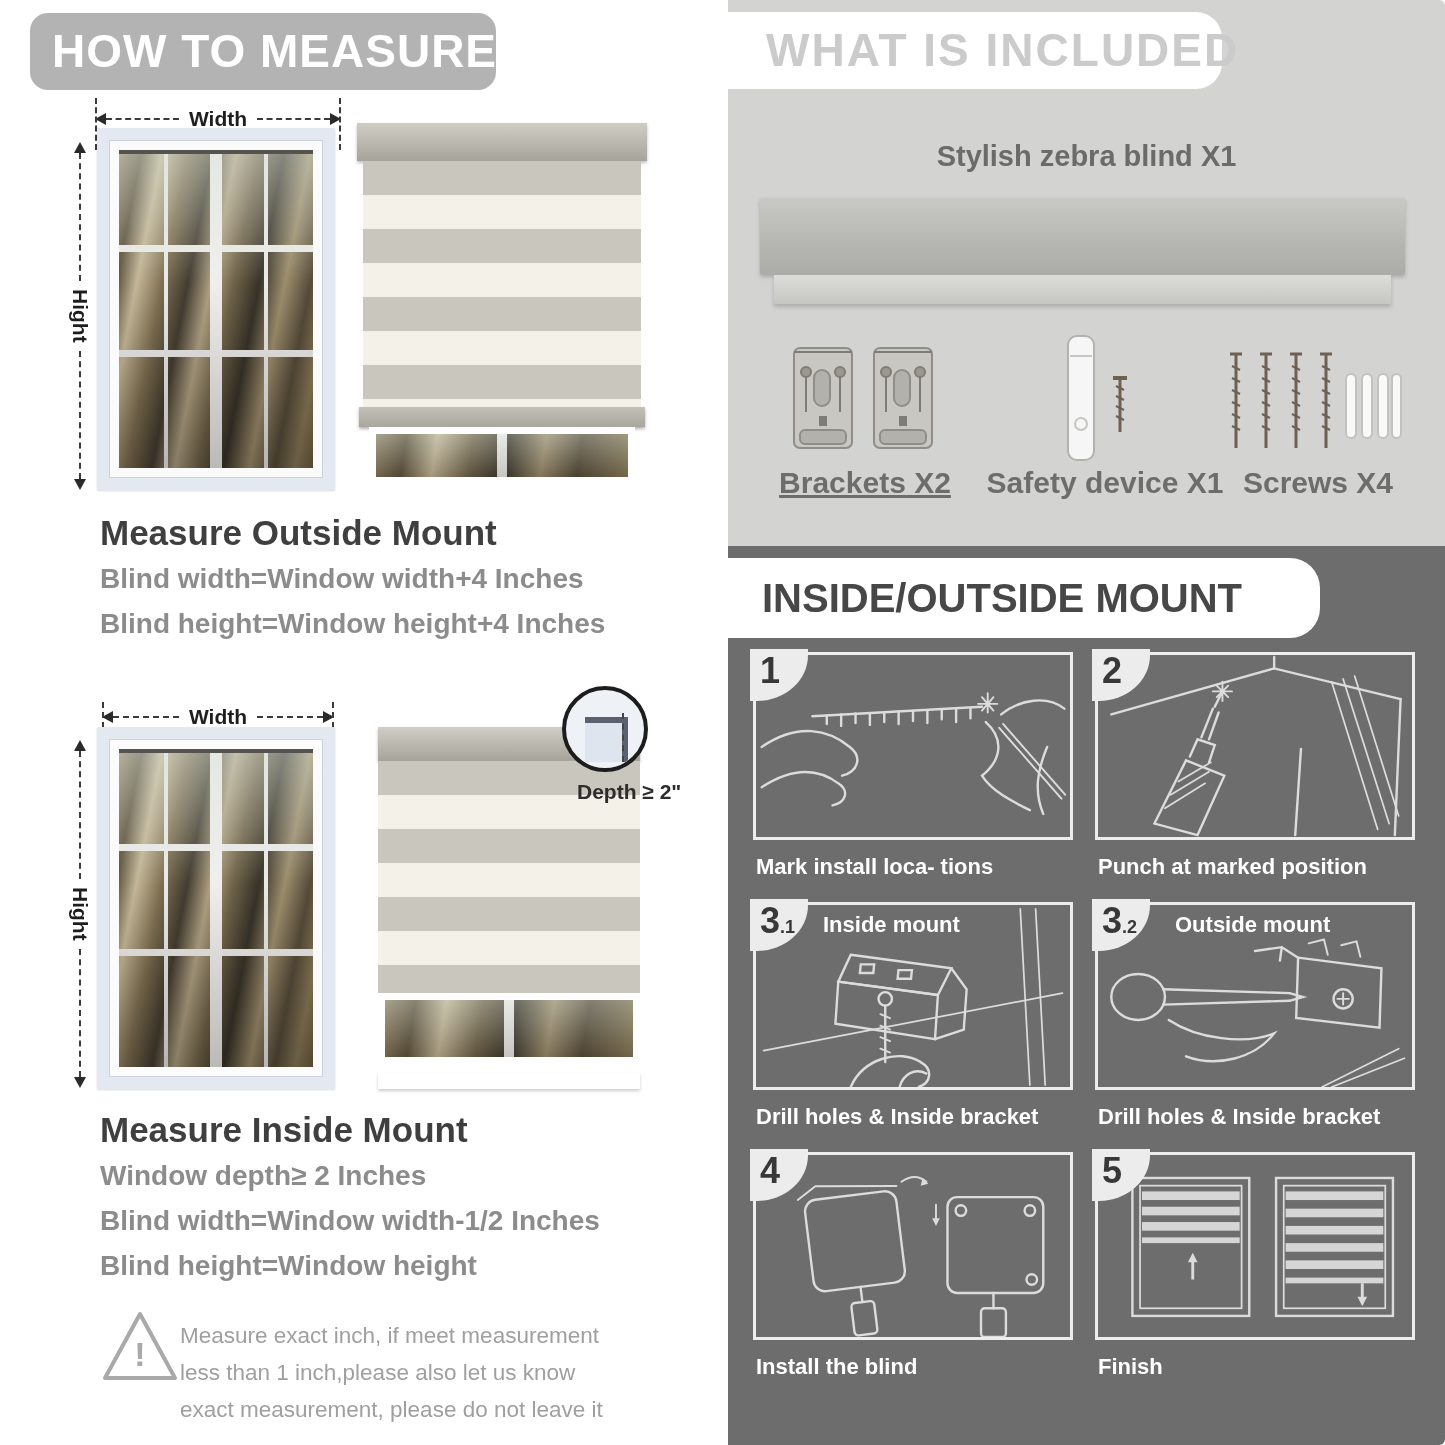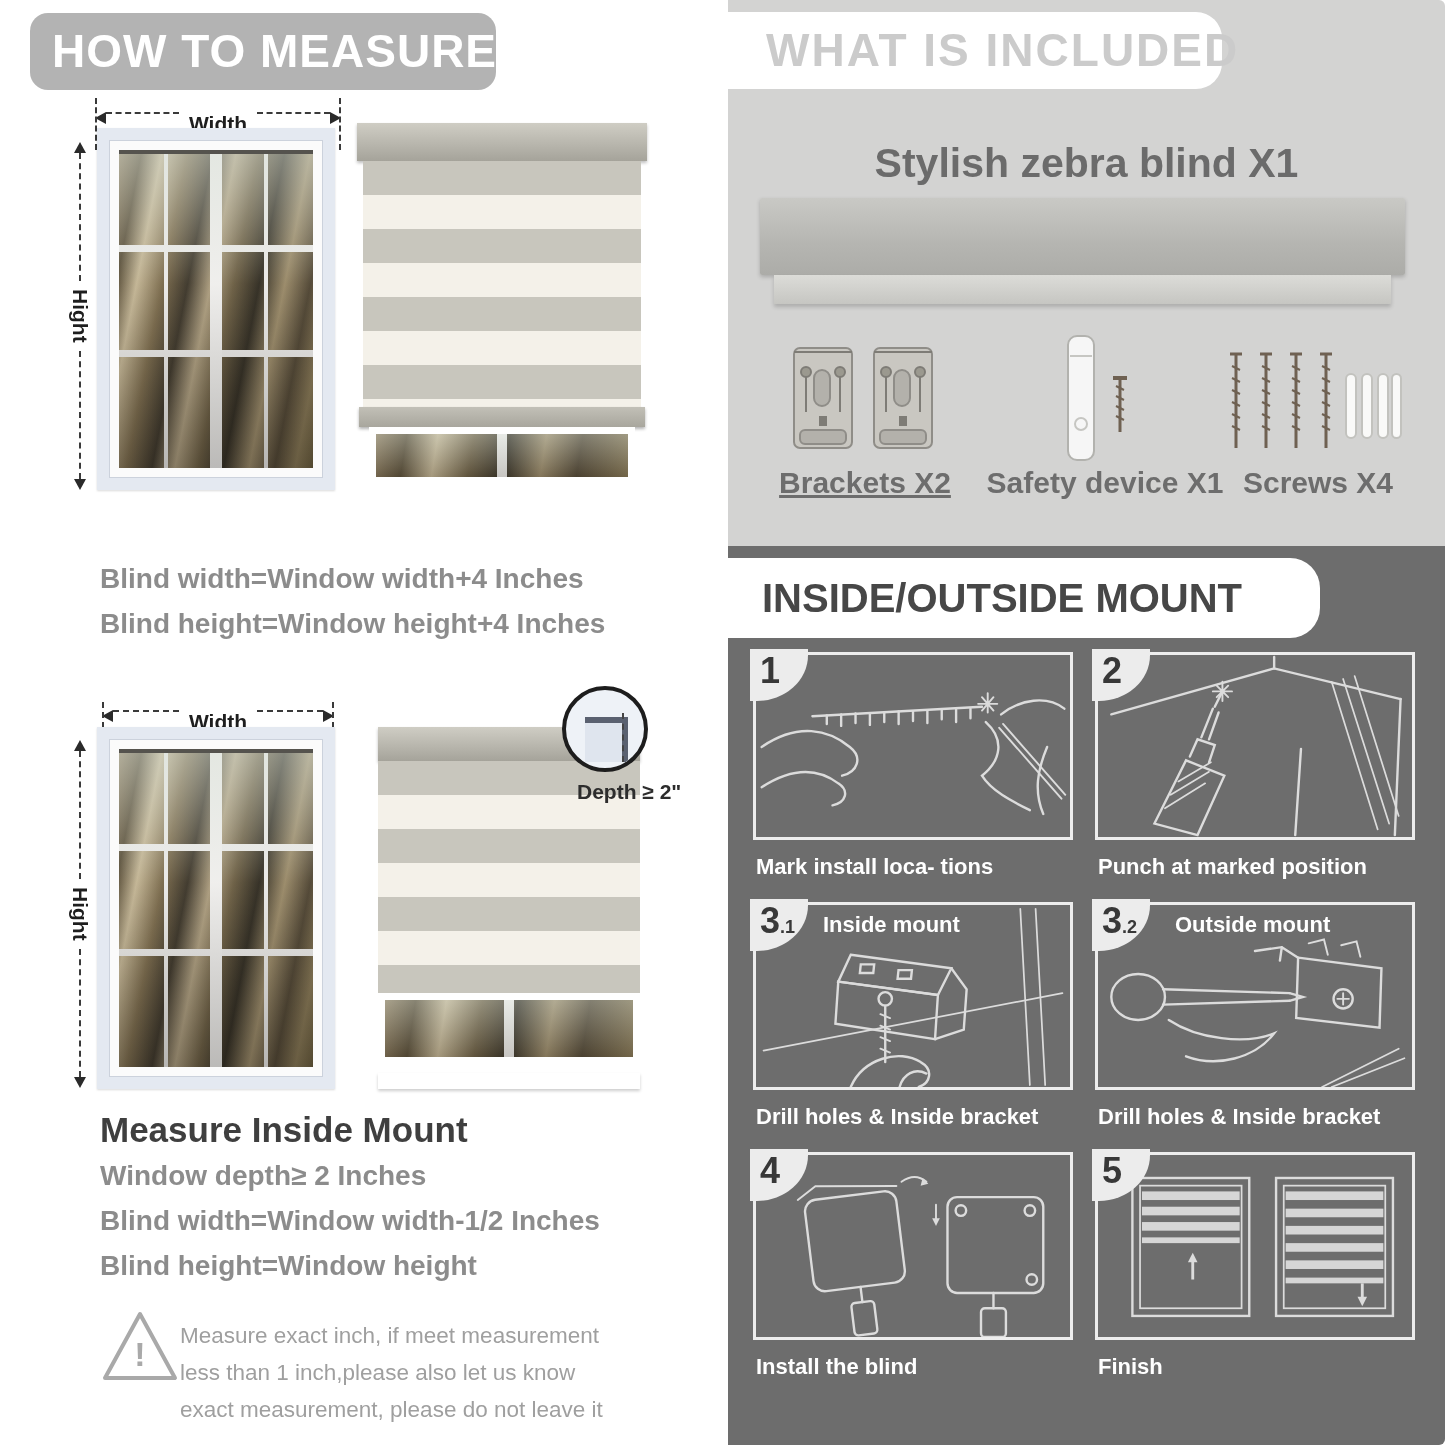--- a/index.html
+++ b/index.html
@@ -8,21 +8,21 @@
 
   
   .banner {
     position:absolute; left:30px; top:13px; width:466px; height:77px;
     background:#b3b3b3; border-radius:18px; color:#fff;
     font-size:46px; font-weight:bold; letter-spacing:1px;
     line-height:77px; padding-left:22px; white-space:nowrap;
   }
 
   
-  .harrow { position:absolute; display:flex; height:14px; }
+  .harrow { position:absolute; display:flex; align-items:center; height:14px; }
   .harrow .dash { flex:1; border-top:2px dashed #3a3a3a; height:0; }
   .harrow .lbl { font-size:21px; font-weight:bold; color:#1e1e1e; padding:0 10px; white-space:nowrap; }
   .tri-l { width:0; height:0; border-top:6px solid transparent; border-bottom:6px solid transparent; border-right:11px solid #2a2a2a; }
   .tri-r { width:0; height:0; border-top:6px solid transparent; border-bottom:6px solid transparent; border-left:11px solid #2a2a2a; }
   .harrow .dropline { position:absolute; top:-14px; height:52px; border-left:2px dashed #3a3a3a; }
   .harrow .dropline.dl-l { left:0; }
   .harrow .dropline.dl-r { right:0; }
 
   
   .varrow { position:absolute; display:flex; flex-direction:column; align-items:center; width:16px; }
@@ -74,21 +74,21 @@
   .note-text { position:absolute; left:180px; top:1317px; width:452px;
     font-size:22.5px; color:#9f9f9f; line-height:37px; }
   .note-tri { position:absolute; left:100px; top:1308px; }
 
   
   .right-light { position:absolute; left:728px; top:0; width:717px; height:546px; background:#d3d3d2;padding-left:16px; }
   .included-band { position:absolute; left:0; top:12px; width:494px; height:77px; background:#fff;
     border-radius:0 26px 26px 0; color:#cbcbcb; font-size:46px; font-weight:bold; letter-spacing:2px;
     line-height:77px; padding-left:38px; white-space:nowrap; }
   .product-title { position:absolute; left:0; top:140px; width:100%; text-align:center;
-    font-size:41px; font-weight:bold; color:#6b6b6b; }
+    font-size:29px; font-weight:bold; color:#6b6b6b; }
   .headrail { position:absolute; left:32px; top:198px; width:645px; height:77px; border-radius:2px;
     background:linear-gradient(to bottom,#c9c9c5,#b5b5b1 60%,#acaca8);
     box-shadow:0 2px 4px rgba(0,0,0,.2); }
   .headrail-lip { position:absolute; left:46px; top:275px; width:617px; height:29px;
     background:linear-gradient(to bottom,#dcdcd8,#c6c6c2); box-shadow:0 3px 4px rgba(0,0,0,.18); }
   .comp-label { position:absolute; top:466px; font-size:30px; font-weight:bold; color:#6d6d6d; text-align:center; white-space:nowrap; }
 
   .right-dark { position:absolute; left:728px; top:546px; width:717px; height:899px; background:#6d6d6d; }
   .mount-band { position:absolute; left:0; top:12px; width:592px; height:80px; background:#fff;
     border-radius:0 30px 30px 0; color:#474747; font-size:40px; font-weight:bold;
@@ -135,20 +135,21 @@
       </div>
   </div>
 
   <div class="blind" style="left:363px; top:123px; width:278px; height:370px;">
     <div class="cassette"></div>
     <div class="stripes" style="top:38px; height:246px;"></div>
     <div class="rail" style="top:284px;"></div>
     <div class="blind-window" style="top:304px; height:66px;"></div>
   </div>
 
+  <div class="m-title" style="left:100px; top:513px;">Measure Outside Mount</div>
   <div class="m-line" style="left:100px; top:563px;">Blind width=Window width+4 Inches</div>
   <div class="m-line" style="left:100px; top:608px;">Blind height=Window height+4 Inches</div>
 
   <div class="harrow" style="left:102px; top:710px; width:232px;">
     <span class="dropline dl-l" style="height:36px; top:-8px;"></span>
     <span class="tri-l"></span>
     <span class="dash"></span>
     <span class="lbl">Width</span>
     <span class="dash"></span>
     <span class="tri-r"></span>

